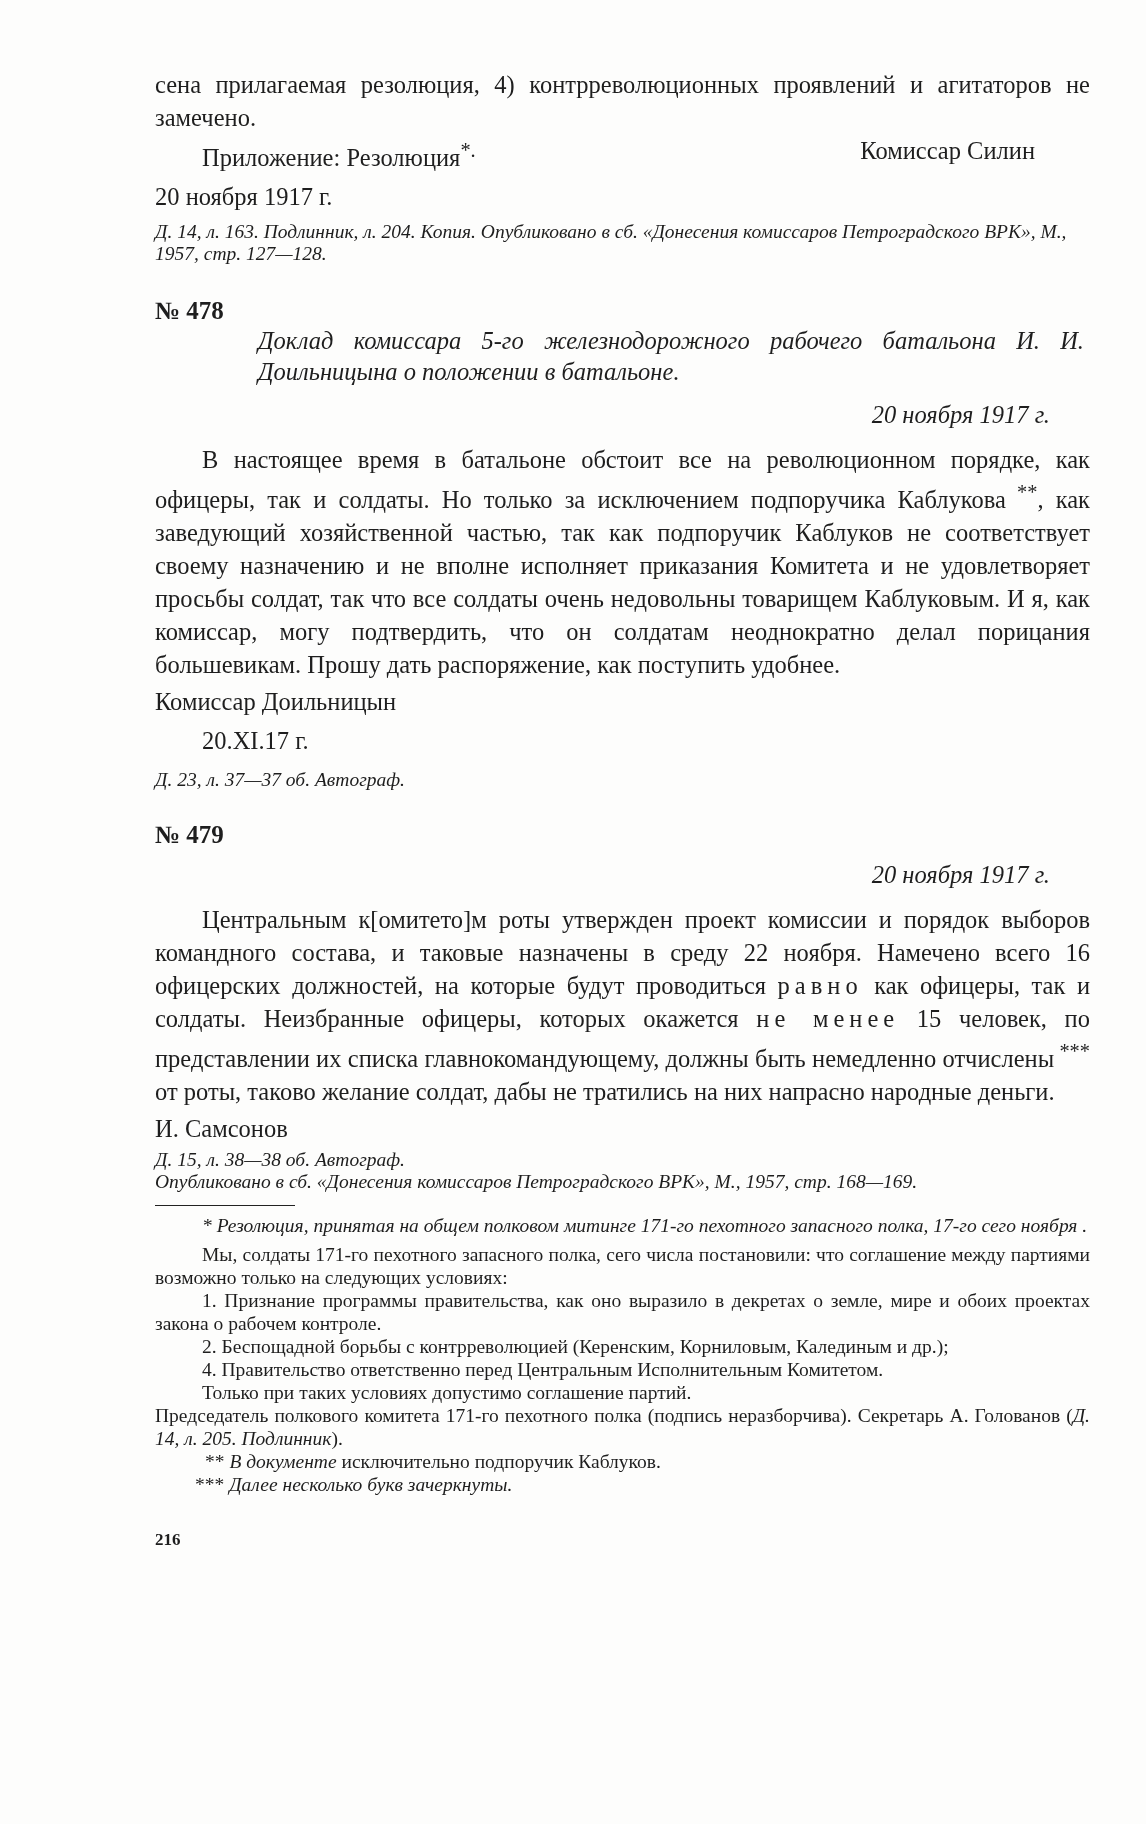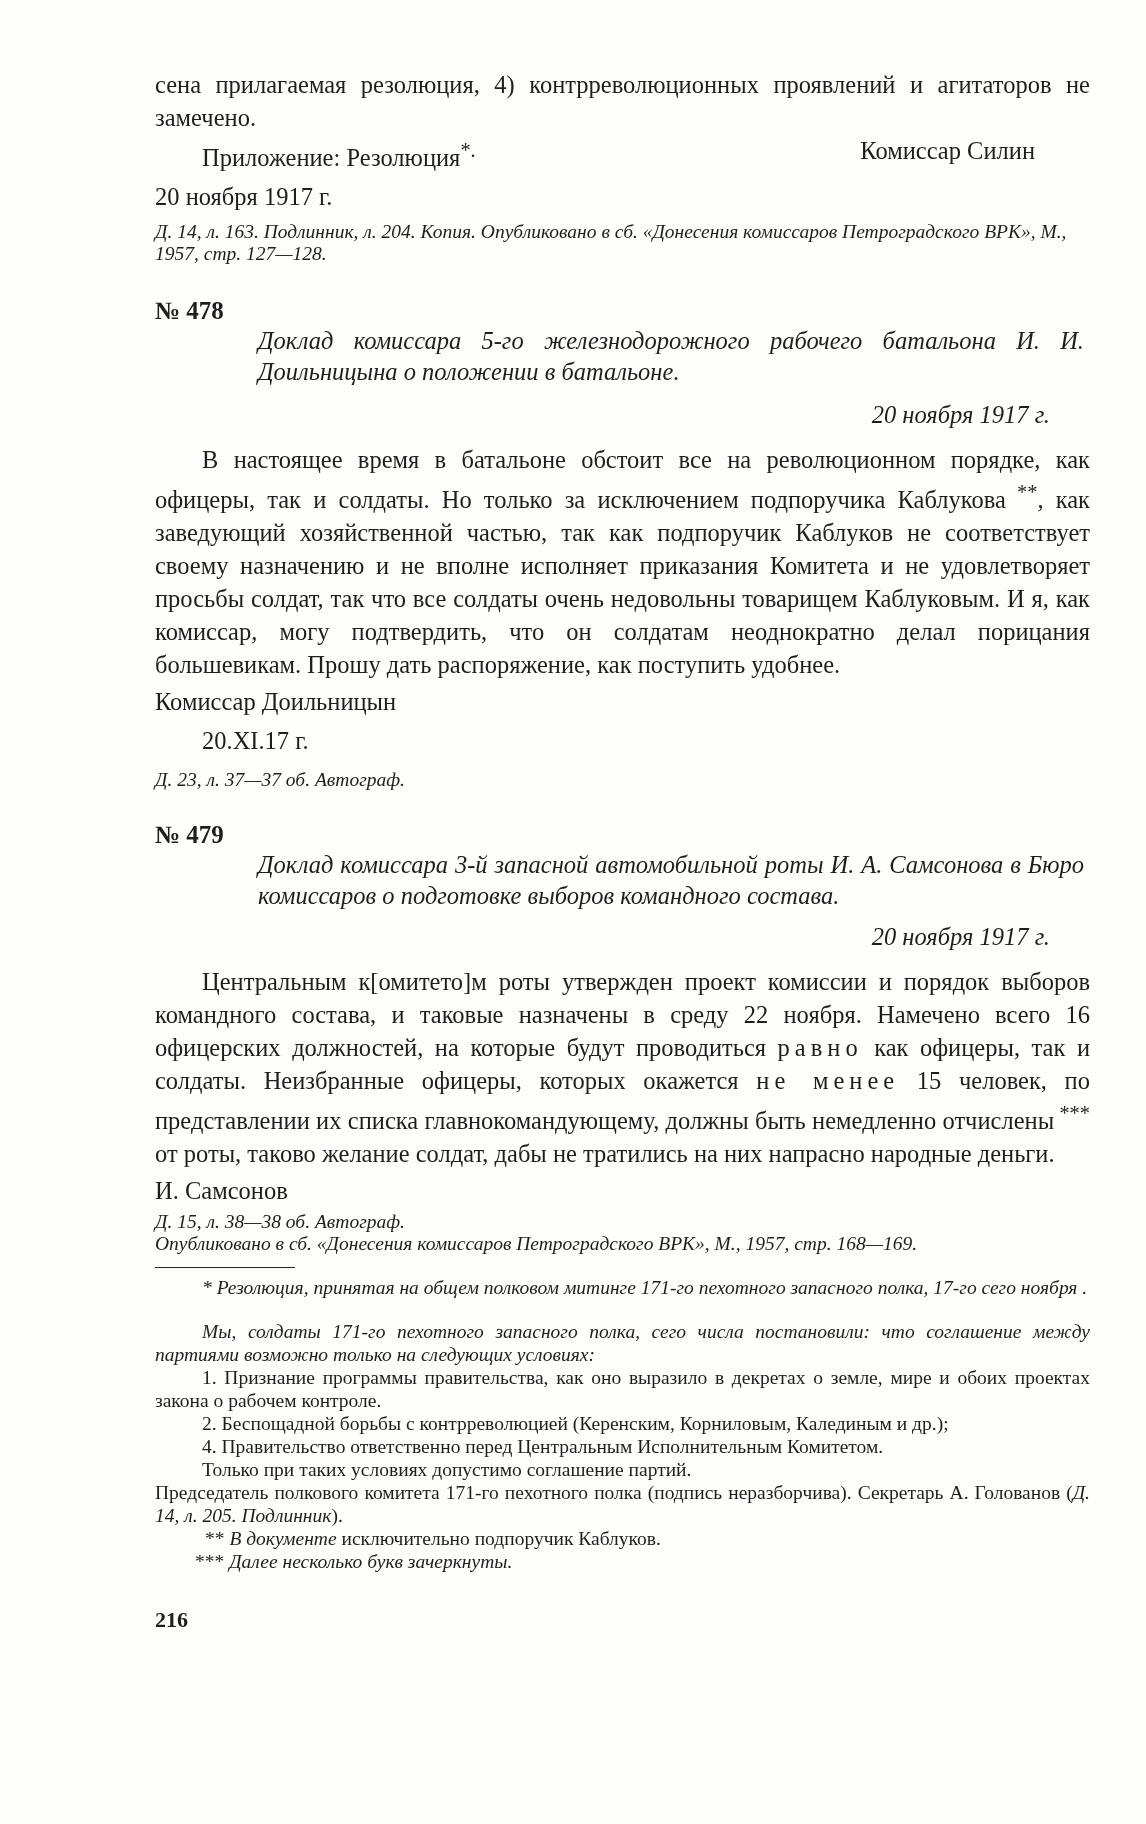--- a/index.html
+++ b/index.html
@@ -14,21 +14,21 @@
     .ital { font-style: italic; }
     .src { font-size: 19.5px; line-height: 22px; font-style: italic; margin: 0; }
     .docnum { font-weight: bold; font-size: 25px; margin: 0; }
     .doctitle { font-style: italic; font-size: 24.5px; line-height: 31px; margin: 0 6px 0 103px; text-align: justify; }
     .date-it { font-style: italic; font-size: 24.5px; text-align: right; margin: 0; padding-right: 40px; }
     .sigline { display: flex; justify-content: space-between; font-size: 24.5px; line-height: 33px; }
     .spaced { letter-spacing: 5px; }
     .fn { font-size: 19.5px; line-height: 23px; text-align: justify; margin: 0; }
     .fn-indent { text-indent: 47px; }
     .rule { width: 140px; border-top: 1.5px solid #222; margin: 12px 0 8px 0; }
-    .pagenum { font-weight: bold; font-size: 22px; margin: 0; }
+    .pagenum { font-weight: bold; font-size: 17px; margin: 0; }
   </style>
 </head>
 <body>
 
 <div class="page">
 
   <p class="body-text">сена прилагаемая резолюция, 4) контрреволюционных проявлений и агитаторов не замечено.</p>
   <div class="sigline" style="padding-left:47px; padding-right:55px;">
     <span><span>Приложение: Резолюция</span><sup>*.</sup></span>
     <span>Комиссар Силин</span>
@@ -38,30 +38,29 @@
 
   <p class="docnum" style="margin-top:32px;">№ 478</p>
   <p class="doctitle">Доклад комиссара 5-го железнодорожного рабочего батальона И. И. Доильницына о положении в батальоне.</p>
   <p class="date-it" style="margin-top:14px;">20 ноября 1917 г.</p>
   <p class="body-text indent" style="margin-top:14px;"><span>В настоящее время в батальоне обстоит все на революционном порядке, как офицеры, так и солдаты. Но только за исключением подпоручика Каблукова</span><sup> **</sup><span>, как заведующий хозяйственной частью, так как подпоручик Каблуков не соответствует своему назначению и не вполне исполняет приказания Комитета и не удовлетворяет просьбы солдат, так что все солдаты очень недовольны товарищем Каблуковым. И я, как комиссар, могу подтвердить, что он солдатам неоднократно делал порицания большевикам. Прошу дать распоряжение, как поступить удобнее.</span></p>
   <p class="body-text right" style="padding-right:55px; margin-top:4px;">Комиссар Доильницын</p>
   <p class="body-text" style="padding-left:47px; margin-top:6px;">20.XI.17 г.</p>
   <p class="src" style="margin-top:12px;">Д. 23, л. 37—37 об. Автограф.</p>
 
   <p class="docnum" style="margin-top:30px;">№ 479</p>
-  <p class="doctitle">Доклад комиссара 3-й запасной автомобильной роты И. А. Самсонова в Бюро комиссаров о подготовке выборов командного состава.</p>
   <p class="date-it" style="margin-top:12px;">20 ноября 1917 г.</p>
   <p class="body-text indent" style="margin-top:14px;"><span>Центральным к[омитето]м роты утвержден проект комиссии и порядок выборов командного состава, и таковые назначены в среду 22 ноября. Намечено всего 16 офицерских должностей, на которые будут проводиться </span><span class="spaced">равно</span><span> как офицеры, так и солдаты. Неизбранные офицеры, которых окажется </span><span class="spaced">не менее</span><span> 15 человек, по представлении их списка главнокомандующему, должны быть немедленно отчислены</span><sup> ***</sup><span> от роты, таково желание солдат, дабы не тратились на них напрасно народные деньги.</span></p>
   <p class="body-text right" style="padding-right:55px; margin-top:4px;">И. Самсонов</p>
   <p class="src" style="margin-top:4px;">Д. 15, л. 38—38 об. Автограф.</p>
   <p class="src">Опубликовано в сб. «Донесения комиссаров Петроградского ВРК», М., 1957, стр. 168—169.</p>
 
   <div class="rule"></div>
   <p class="fn fn-indent ital">* Резолюция, принятая на общем полковом митинге 171-го пехотного запасного полка, 17-го сего ноября .</p>
-  <p class="fn fn-indent" style="margin-top:21px;font-style:italic;">Мы, солдаты 171-го пехотного запасного полка, сего числа постановили: что соглашение между партиями возможно только на следующих условиях:</p>
+  <p class="fn fn-indent" style="margin-top:6px;">Мы, солдаты 171-го пехотного запасного полка, сего числа постановили: что соглашение между партиями возможно только на следующих условиях:</p>
   <p class="fn fn-indent">1. Признание программы правительства, как оно выразило в декретах о земле, мире и обоих проектах закона о рабочем контроле.</p>
   <p class="fn fn-indent">2. Беспощадной борьбы с контрреволюцией (Керенским, Корниловым, Калединым и др.);</p>
   <p class="fn fn-indent">4. Правительство ответственно перед Центральным Исполнительным Комитетом.</p>
   <p class="fn fn-indent">Только при таких условиях допустимо соглашение партий.</p>
   <p class="fn"><span>Председатель полкового комитета 171-го пехотного полка (подпись неразборчива). Секретарь А. Голованов (</span><span class="ital">Д. 14, л. 205. Подлинник</span><span>).</span></p>
   <p class="fn" style="padding-left:50px;"><span>**</span> <span class="ital">В документе</span><span> исключительно подпоручик Каблуков.</span></p>
   <p class="fn" style="padding-left:40px;"><span>***</span> <span class="ital">Далее несколько букв зачеркнуты.</span></p>
 
   <p class="pagenum" style="margin-top:34px;">216</p>
 </div>

